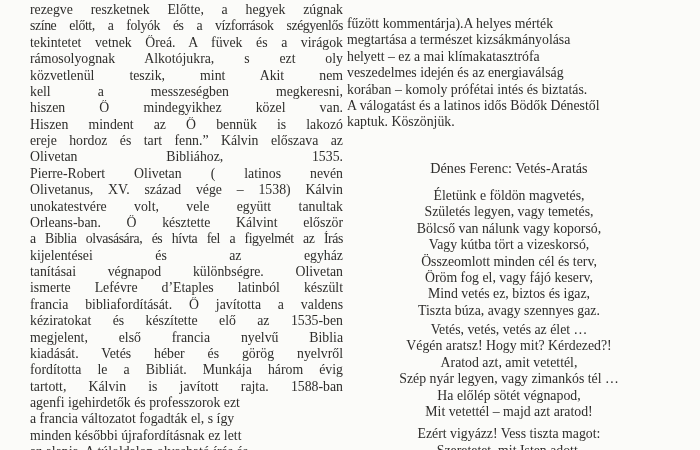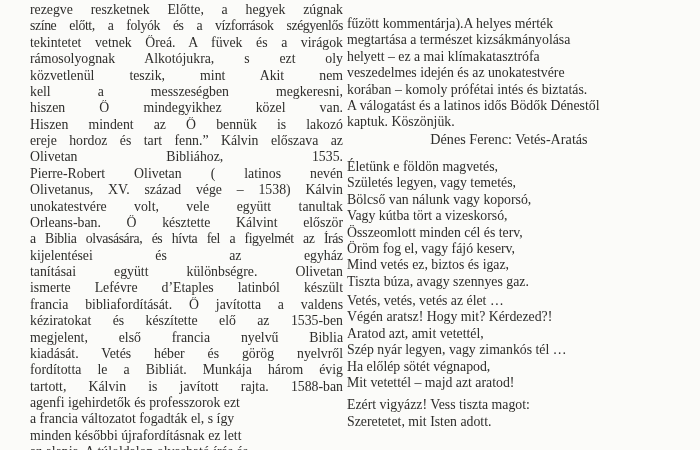--- a/index.html
+++ b/index.html
@@ -48,27 +48,28 @@
     overflow: hidden;
   }
   .j {
     text-align: justify;
     text-align-last: justify;
   }
   .tight {
     letter-spacing: -0.4px;
   }
   .poem-title {
+    margin-top: 29px;
     height: 16.38px;
     line-height: 16.38px;
     font-size: 14.2px;
     text-align: center;
   }
   .stanza .line {
-    text-align: left;
+    text-align: center;
   }
   .stanza-0 { margin-top: 12px; }
   .stanza-1 { margin-top: 3px; }
   .stanza-2 { margin-top: 6px; }
 </style>
 </head>
 <body>
 
 <div class="page">
   <div class="col col-left" id="left-col">
@@ -81,39 +82,39 @@
       <div class="line j">hiszen Ő mindegyikhez közel van.</div>
       <div class="line j">Hiszen mindent az Ő bennük is lakozó</div>
       <div class="line j">ereje hordoz és tart fenn.” Kálvin előszava az</div>
       <div class="line j">Olivetan Bibliához, 1535.</div>
       <div class="line j">Pierre-Robert Olivetan ( latinos nevén</div>
       <div class="line j">Olivetanus, XV. század vége – 1538) Kálvin</div>
       <div class="line j">unokatestvére volt, vele együtt tanultak</div>
       <div class="line j">Orleans-ban. Ő késztette Kálvint először</div>
       <div class="line j tight">a Biblia olvasására, és hívta fel a figyelmét az Írás</div>
       <div class="line j">kijelentései és az egyház</div>
-      <div class="line j">tanításai együtt különbségre. Olivetan</div>
+      <div class="line j">tanításai végnapod különbségre. Olivetan</div>
       <div class="line j">ismerte Lefévre d’Etaples latinból készült</div>
       <div class="line j">francia bibliafordítását. Ő javította a valdens</div>
       <div class="line j">kéziratokat és készítette elő az 1535-ben</div>
       <div class="line j">megjelent, első francia nyelvű Biblia</div>
       <div class="line j">kiadását. Vetés héber és görög nyelvről</div>
       <div class="line j">fordította le a Bibliát. Munkája három évig</div>
       <div class="line j">tartott, Kálvin is javított rajta. 1588-ban</div>
       <div class="line">agenfi igehirdetők és professzorok ezt</div>
       <div class="line">a francia változatot fogadták el, s így</div>
       <div class="line">minden későbbi újrafordításnak ez lett</div>
       <div class="line">az alapja. A túloldalon olvasható írás és</div>
     </div>
   <div class="col col-right">
     <div id="right-par">
         <div class="line">fűzött kommentárja).A helyes mérték</div>
         <div class="line">megtartása a természet kizsákmányolása</div>
         <div class="line">helyett – ez a mai klímakatasztrófa</div>
-        <div class="line">veszedelmes idején és az unokatestvére</div>
+        <div class="line">veszedelmes idején és az energiaválság</div>
         <div class="line">korában – komoly prófétai intés és biztatás.</div>
         <div class="line">A válogatást és a latinos idős Bödők Dénestől</div>
         <div class="line">kaptuk. Köszönjük.</div>
       </div>
     <div class="poem-title">Dénes Ferenc: Vetés-Aratás</div>
     <div id="poem">
         <div class="stanza stanza-0">
           <div class="line">Életünk e földön magvetés,</div>
           <div class="line">Születés legyen, vagy temetés,</div>
           <div class="line">Bölcső van nálunk vagy koporsó,</div>

